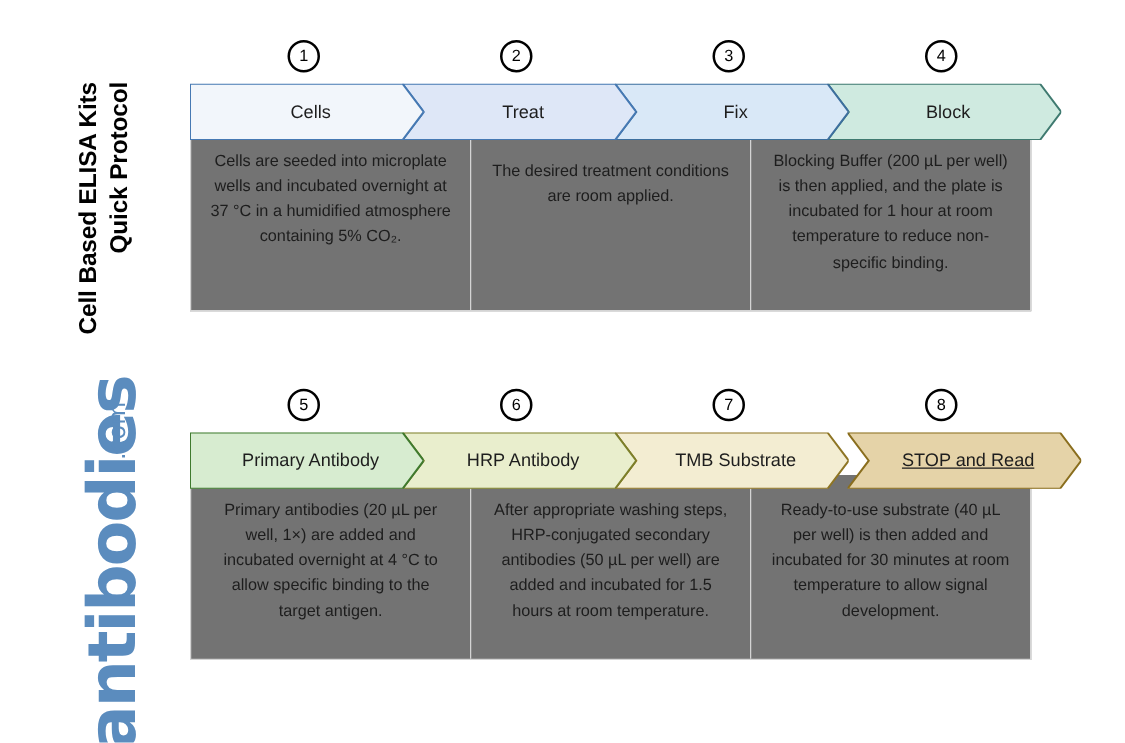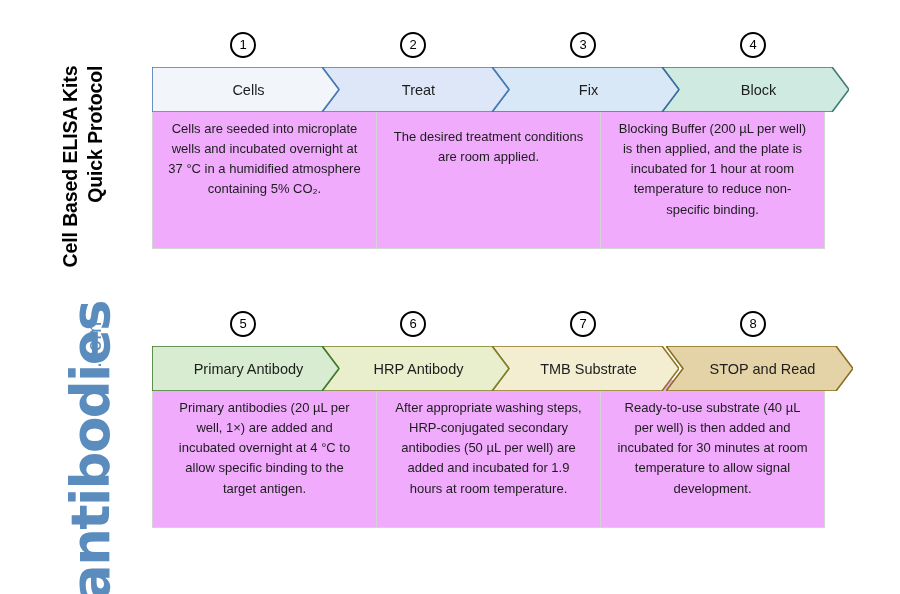--- a/index.html
+++ b/index.html
@@ -132,21 +132,21 @@
   }
 
   .body-strip {
     position: relative;
     width: 673px;
     height: 148px;
     margin-top: 0px;
     border: 1px solid #d4d4d4;
     border-top: none;
     box-sizing: border-box;
-    background: #f0abfc;
+    background: #737373;
     display: flex;
   }
   .body-cell {
     flex: 1 1 0;
     box-sizing: border-box;
     border-right: 1px solid #d4d4d4;
     padding: 18px 14px 10px 14px;
     font-size: 13px;
     line-height: 1.55;
     text-align: center;
@@ -228,25 +228,25 @@
           <polygon points="0,0 170,0 187,22.5 170,45 0,45" fill="#d7ecd0" stroke="#3f7a2e" stroke-width="1.6" stroke-linejoin="miter"></polygon>
         </svg>
         <span class="chev-label">Primary Antibody</span>
       </div>
       <div class="chevron" style="left: 340px; width: 187px; z-index: 8;">
         <svg viewBox="0 0 187 45" preserveAspectRatio="none">
           <polygon points="0,0 170,0 187,22.5 170,45 0,45 17,22.5" fill="#f3edd2" stroke="#8e7524" stroke-width="1.6" stroke-linejoin="miter"></polygon>
         </svg>
         <span class="chev-label">TMB Substrate</span>
       </div>
-      <div class="chevron" style="left: 514px; width: 187px; z-index: 7;">
+      <div class="chevron" style="left: 526px; width: 187px; z-index: 7; text-decoration: underline;">
         <svg viewBox="0 0 187 45" preserveAspectRatio="none">
           <polygon points="0,0 170,0 187,22.5 170,45 0,45 17,22.5" fill="#e5d3a8" stroke="#8a6e1e" stroke-width="1.6" stroke-linejoin="miter"></polygon>
         </svg>
         <span class="chev-label">STOP and Read</span>
       </div>
     </div>
   <div class="body-strip">
       <div class="body-cell">Primary antibodies (20 µL per well, 1×) are added and incubated overnight at 4 °C to allow specific binding to the target antigen.</div>
-      <div class="body-cell">After appropriate washing steps, HRP-conjugated secondary antibodies (50 µL per well) are added and incubated for 1.9 hours at room temperature.</div>
+      <div class="body-cell">After appropriate washing steps, HRP-conjugated secondary antibodies (50 µL per well) are added and incubated for 1.5 hours at room temperature.</div>
       <div class="body-cell">Ready-to-use substrate (40 µL per well) is then added and incubated for 30 minutes at room temperature to allow signal development.</div>
     </div>
 </div>
 
 </body></html>

